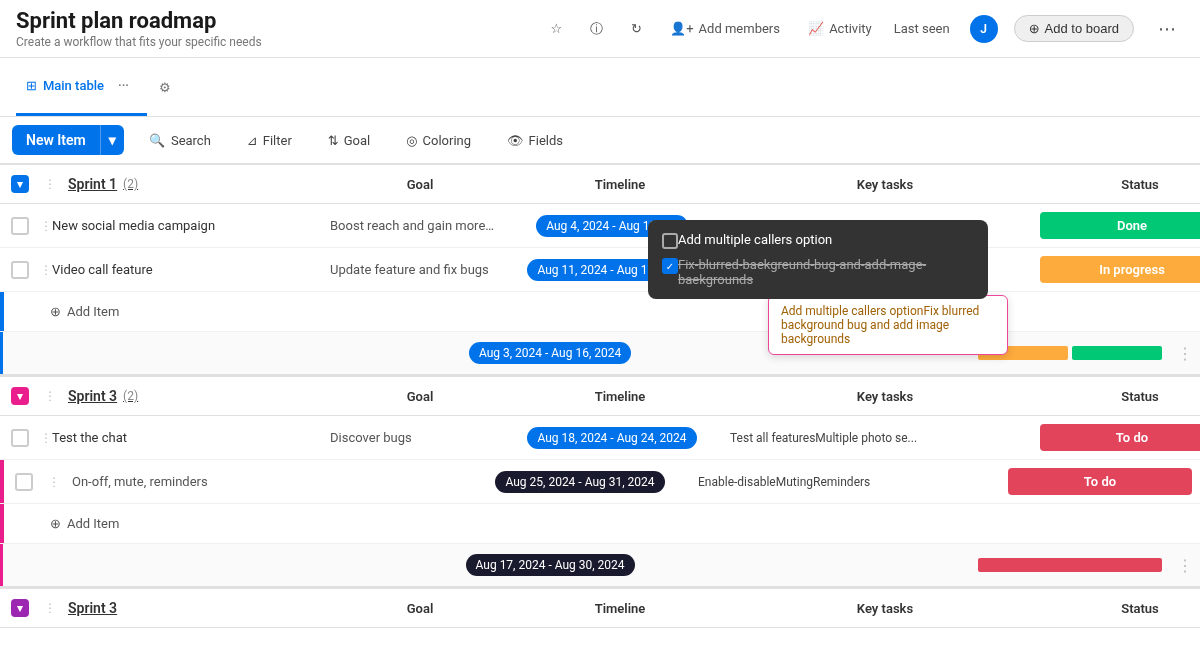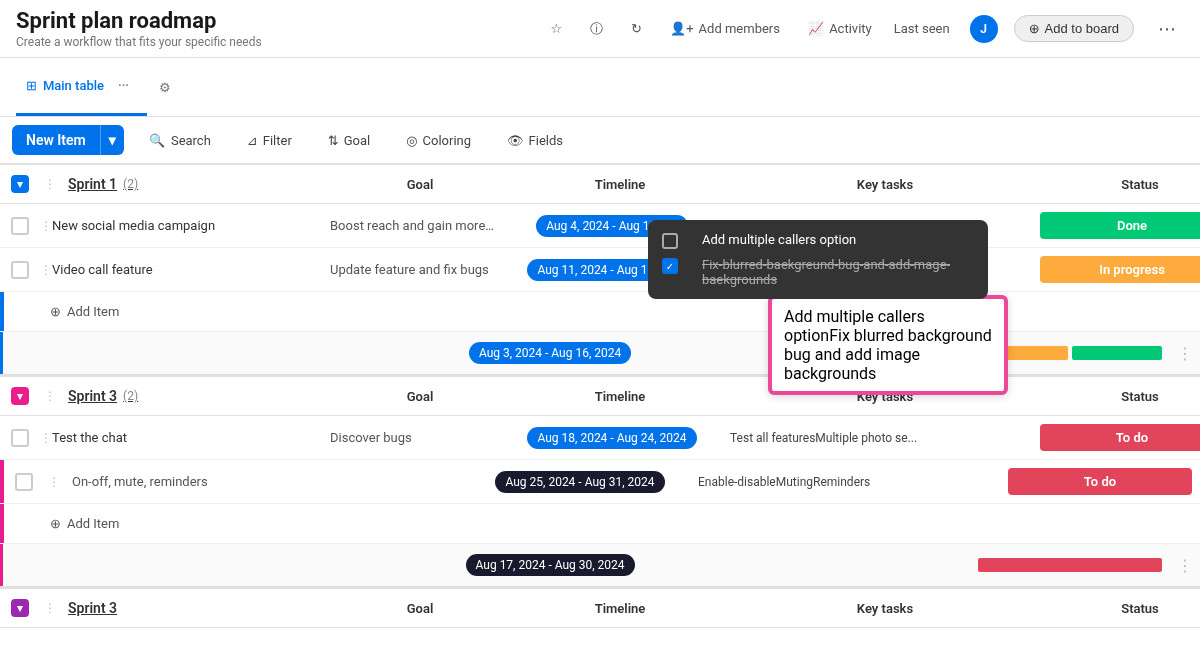--- a/index.html
+++ b/index.html
@@ -94,28 +94,28 @@
     .checkbox.pink-bg { background: #e91e8c; border-color: #e91e8c; }
     .checkbox.purple-bg { background: #9c27b0; border-color: #9c27b0; }
     .sprint-chevron { cursor: pointer; color: #fff; font-size: 12px; }
 
     
     .sprint-toggle { display: flex; align-items: center; gap: 4px; }
 
     
     .popup-overlay { position: absolute; top: 220px; left: 648px; z-index: 100; }
     .keytasks-popup { background: #333; color: #fff; border-radius: 8px; padding: 12px 14px; width: 340px; font-size: 13px; }
-    .keytasks-popup-item { display: flex; align-items: flex-start; gap: 24px; margin-bottom: 8px; }
+    .keytasks-popup-item { display: flex; align-items: flex-start; gap: 0; margin-bottom: 8px; }
     .keytasks-popup-item:last-child { margin-bottom: 0; }
     .popup-checkbox { width: 16px; height: 16px; border: 2px solid #aaa; border-radius: 3px; flex-shrink: 0; margin-top: 1px; }
     .popup-checkbox.checked { background: #0073ea; border-color: #0073ea; display: flex; align-items: center; justify-content: center; color: #fff; font-size: 10px; }
 
     
     .cell-tooltip { position: absolute; top: 295px; left: 768px; z-index: 99; }
-    .cell-tooltip-inner { background: #fff; border: 4px solid #ec4899; border-radius: 6px; padding: 8px 12px; font-size: 16px; color: #000000; max-width: 240px; box-shadow: 0 2px 8px rgba(0,0,0,0.15); }
+    .cell-tooltip-inner { background: #fff; border: 1px solid #ec4899; border-radius: 6px; padding: 8px 12px; font-size: 12px; color: #a16207; max-width: 240px; box-shadow: 0 2px 8px rgba(0,0,0,0.15); }
 
     .check-icon { font-size: 10px; }
   </style>
 </head>
 <body>
 
 <div class="app-header">
   <div class="header-title-section">
     <div class="header-title">Sprint plan roadmap</div>
     <div class="header-subtitle">Create a workflow that fits your specific needs</div>

